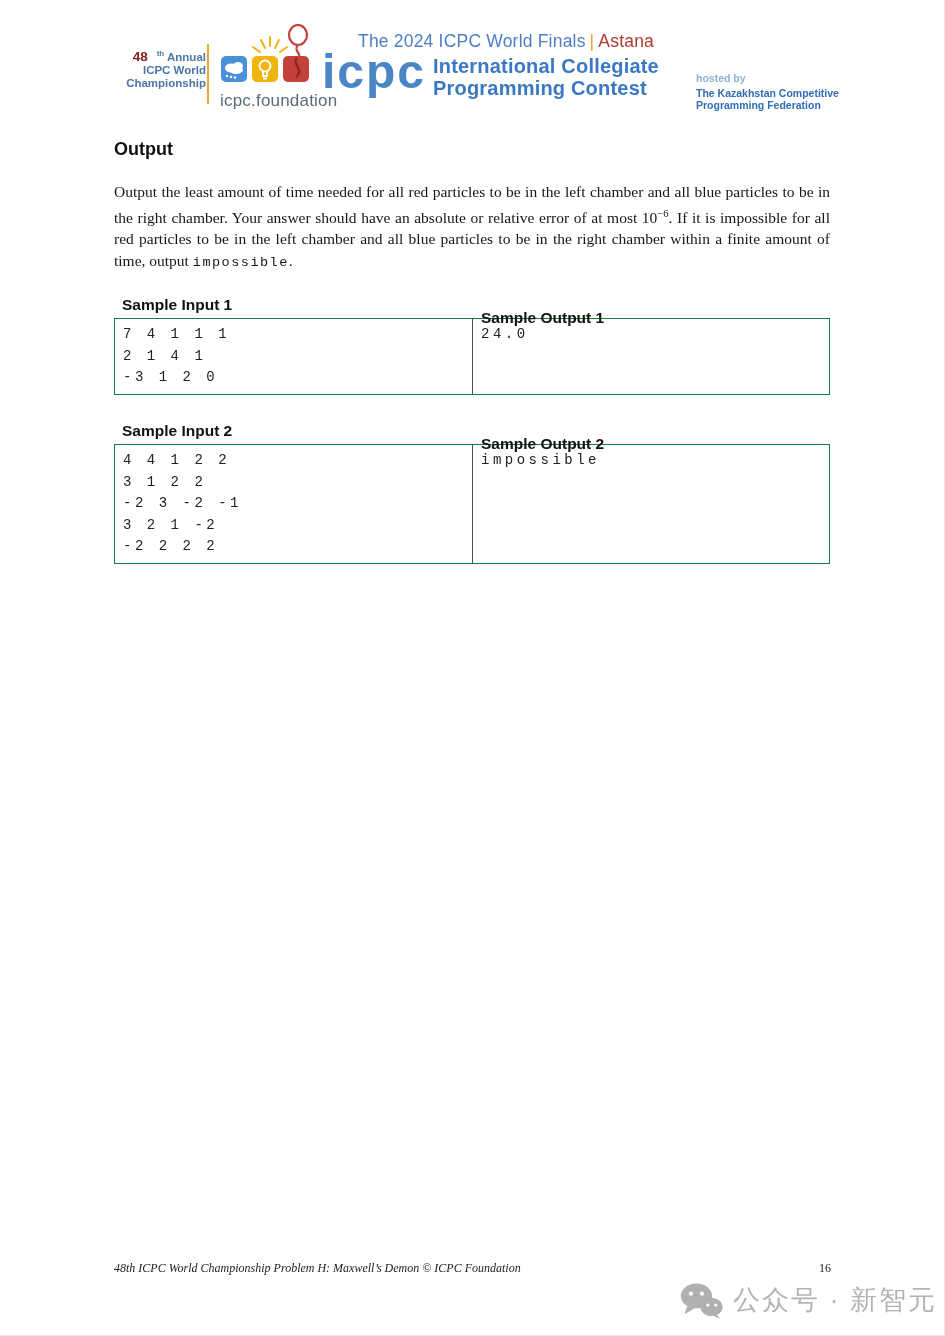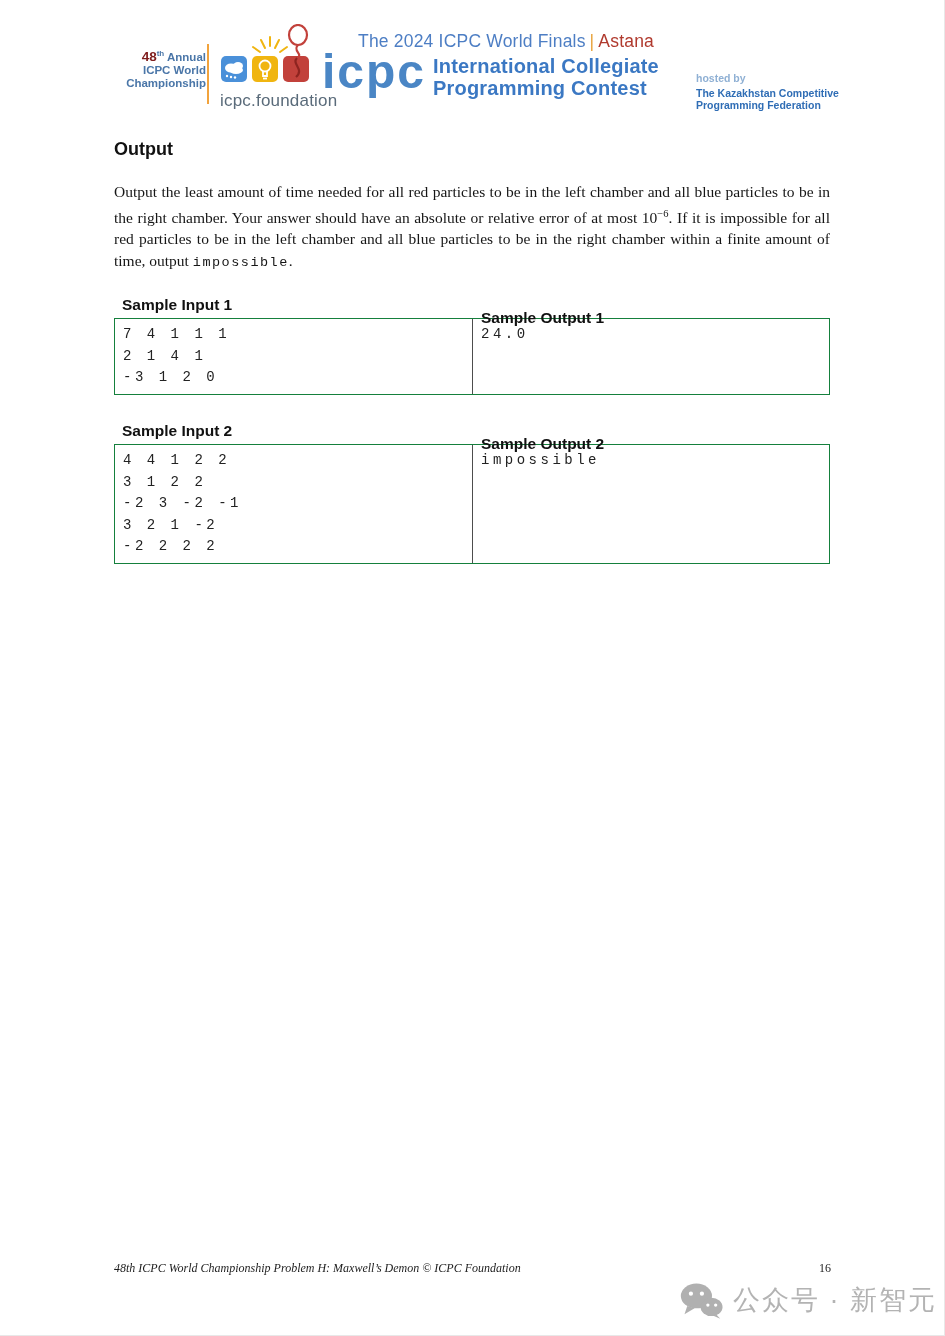--- a/index.html
+++ b/index.html
@@ -12,21 +12,21 @@
     box-shadow: inset -1px -1px 0 #e8e8e8;
   }
 
   
   .badge {
     position:absolute; left:118px; top:47px; width:88px;
     text-align:right; color:#4a76a8;
     font-size:11.5px; line-height:13px; font-weight:bold;
   }
   .badge .b-num { color:#7f1d1d; font-size:13.5px; font-weight:bold;margin-top:14px; }
-  .badge sup { font-size:8px; }
+  .badge sup { font-size:8px;padding-left:9px; }
   .hdr-divider {
     position:absolute; left:207px; top:44px; width:2px; height:60px;
     background:#f2a33c;
   }
   .foundation { position:absolute; left:220px; top:24px; width:92px; text-align:center; }
   .foundation-label { font-size:17px; color:#5a6b7a; margin-top:3px; letter-spacing:0.2px; }
   .wordmark {
     position:absolute; left:322px; top:44px;
     font-size:48px; font-weight:bold; letter-spacing:2px;
     color:#4a86c5;

